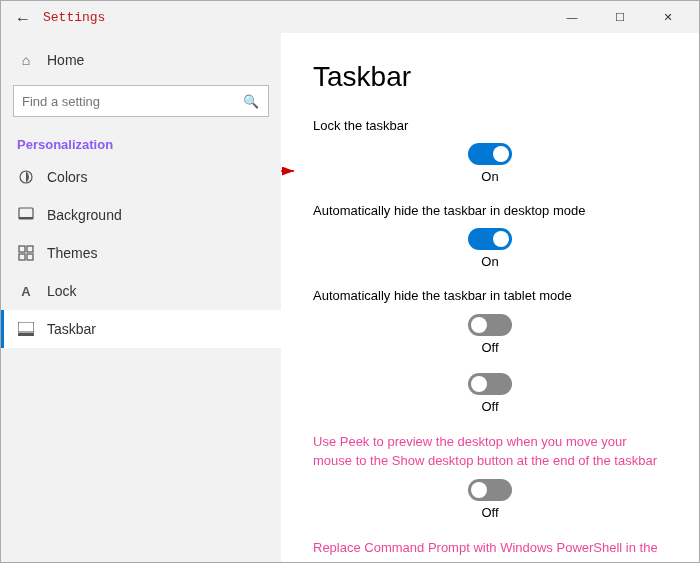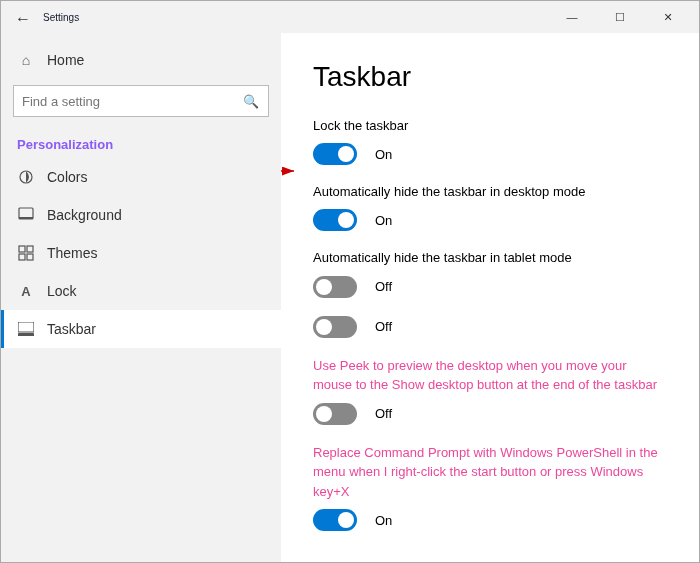--- a/index.html
+++ b/index.html
@@ -42,22 +42,23 @@
       height: 20px;
       display: flex;
       align-items: center;
       justify-content: center;
       cursor: pointer;
       color: #333;
       font-size: 16px;
     }
 
     .title-bar-title {
-      font-size: 10px;
-      color: #0f172a;
+      font-size: 13px;
+      color: #b91c1c;
+      font-family: Liberation Mono, monospace;
     }
 
     .title-bar-controls {
       display: flex;
       align-items: center;
       gap: 2px;
     }
 
     .tb-btn {
       width: 46px;
@@ -186,22 +187,23 @@
       font-size: 13px;
       color: #ec4899;
       margin-bottom: 8px;
       line-height: 1.5;
       max-width: 360px;
     }
 
     .toggle-row {
       display: flex;
       align-items: center;
-      gap: 18px;
+      gap: 4px;
       margin-bottom: 4px;
+      flex-direction: column;
     }
 
     .toggle {
       width: 44px;
       height: 22px;
       border-radius: 11px;
       position: relative;
       cursor: pointer;
       flex-shrink: 0;
     }

